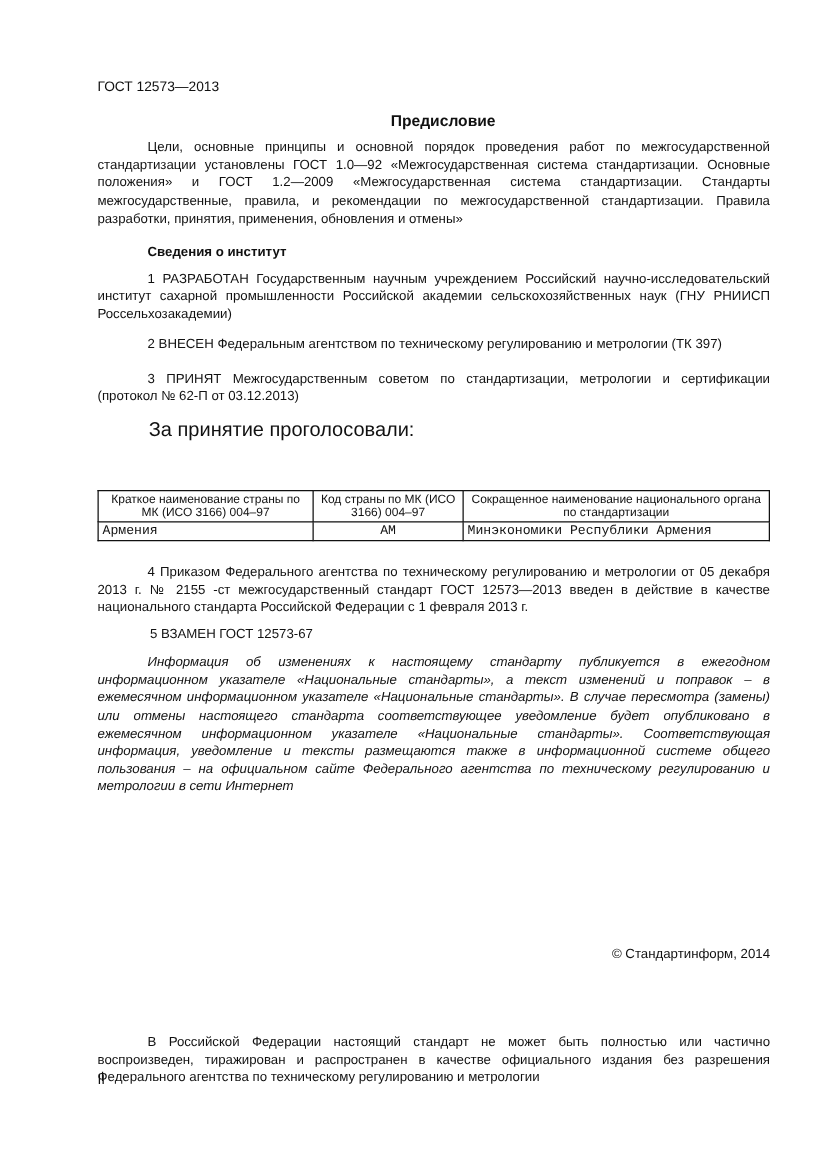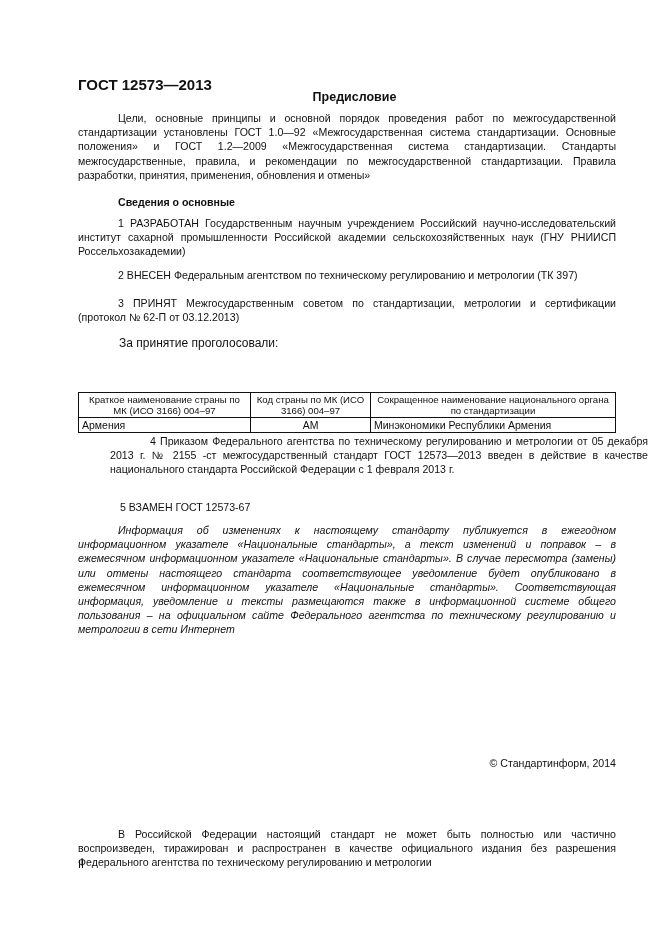--- a/index.html
+++ b/index.html
@@ -1,56 +1,56 @@
 <!DOCTYPE html>
 <html><head>
 <meta charset="utf-8">
 <style>
   html, body { margin: 0; padding: 0; background: #ffffff; }
   body {
     width: 661px; height: 935px; position: relative; overflow: hidden;
     font-family: "Liberation Sans", sans-serif; color: #111; font-size: 10.6px;
   }
-  .page-id { position: absolute; left: 78px; top: 76px; font-weight: bold; font-size: 15px; }
+  .page-id { position: absolute; left: 78px; top: 64px; font-weight: normal; font-size: 11px; }
   .title { position: absolute; left: 0; width: 661px; top: 90px; text-align: center; font-weight: bold; font-size: 12.5px; padding-left: 48px; box-sizing: border-box; }
   .para { position: absolute; left: 78px; width: 538px; text-align: justify; line-height: 14.2px; }
   .para .indent { display: inline-block; width: 40px; }
   .subhead { position: absolute; left: 118px; top: 196px; font-weight: bold; font-size: 10.6px; }
   .italic { font-style: italic; }
-  .table-caption { position: absolute; left: 119px; top: 336px; font-size: 12px; }
+  .table-caption { position: absolute; left: 119px; top: 336px; font-size: 16px; }
   table.votes {
     position: absolute; left: 78px; top: 346px; width: 538px;
     border-collapse: collapse; font-size: 10.5px; margin-top: 46px;
   }
   table.votes th {
     font-weight: normal; font-size: 9.6px; line-height: 11px; padding: 1px 3px 1px 3px;
     border: 1.3px solid #111; text-align: center;
   }
   table.votes td {
     border-left: 1.3px solid #111; border-right: 1.3px solid #111;
-    padding: 0 3px; line-height: 12.6px; height: 12.6px;
+    padding: 0 3px; line-height: 12.6px; height: 12.6px; font-family: Liberation Mono, monospace;
   }
   table.votes tbody tr:first-child td { padding-top: 1px; }
   table.votes tbody tr:last-child td { border-bottom: 1.3px solid #111; }
   table.votes td.code { text-align: center; }
   table.votes th.c1 { width: 165px; }
   table.votes th.c2 { width: 113px; }
   .copyright { position: absolute; right: 45px; top: 757px; font-size: 10.6px; }
   .page-num { position: absolute; left: 78px; top: 858px; font-size: 11px; }
 </style>
 </head>
 <body>
 
 <div class="page-id">ГОСТ 12573—2013</div>
 
 <div class="title">Предисловие</div>
 
 <div class="para" style="top:111px;"><span class="indent"></span><span>Цели, основные принципы и основной порядок проведения работ по межгосударственной стандартизации установлены ГОСТ 1.0—92 «Межгосударственная система стандартизации. Основные положения» и ГОСТ 1.2—2009 «Межгосударственная система стандартизации. Стандарты межгосударственные, правила, и рекомендации по межгосударственной стандартизации. Правила разработки, принятия, применения, обновления  и отмены»</span></div>
 
-<div class="subhead">Сведения о основные</div>
+<div class="subhead">Сведения о институт</div>
 
 <div class="para" style="top:216px;"><span class="indent"></span><span>1 РАЗРАБОТАН Государственным научным учреждением Российский научно-исследовательский институт сахарной промышленности Российской академии сельскохозяйственных наук (ГНУ РНИИСП Россельхозакадемии)</span></div>
 
 <div class="para" style="top:268px;"><span class="indent"></span><span>2 ВНЕСЕН Федеральным агентством по техническому регулированию и метрологии (ТК 397)</span></div>
 
 <div class="para" style="top:296px;"><span class="indent"></span><span>3 ПРИНЯТ Межгосударственным советом по стандартизации, метрологии и сертификации (протокол № 62-П от 03.12.2013)</span></div>
 
 <div class="table-caption">За принятие проголосовали:</div>
 
 <table class="votes">
@@ -63,21 +63,21 @@
   </thead>
   <tbody>
     <tr>
       <td>Армения</td>
       <td class="code">AM</td>
       <td>Минэкономики Республики Армения</td>
     </tr>
   </tbody>
 </table>
 
-<div class="para" style="top:434px;margin-left:32px;"><span class="indent"></span><span>4 Приказом Федерального агентства по техническому регулированию и метрологии от  05 декабря 2013 г. № 2155 -ст межгосударственный стандарт ГОСТ 12573—2013 введен в действие в качестве национального стандарта Российской Федерации с 1 февраля 2013 г.</span></div>
+<div class="para" style="top:451px;"><span class="indent"></span><span>4 Приказом Федерального агентства по техническому регулированию и метрологии от  05 декабря 2013 г. № 2155 -ст межгосударственный стандарт ГОСТ 12573—2013 введен в действие в качестве национального стандарта Российской Федерации с 1 февраля 2013 г.</span></div>
 
 <div class="para" style="top:500px;"><span class="indent" style="width:42px"></span><span>5 ВЗАМЕН ГОСТ 12573-67</span></div>
 
 <div class="para italic" style="top:523px;"><span class="indent"></span><span>Информация об изменениях к настоящему стандарту публикуется в ежегодном информационном указателе «Национальные стандарты», а текст изменений и поправок – в ежемесячном информационном указателе «Национальные стандарты». В случае пересмотра (замены) или отмены настоящего стандарта соответствующее уведомление будет опубликовано в ежемесячном информационном указателе «Национальные стандарты». Соответствующая информация, уведомление и тексты размещаются также в информационной системе общего пользования – на официальном сайте Федерального агентства по техническому регулированию и метрологии в сети Интернет</span></div>
 
 <div class="copyright">© Стандартинформ, 2014</div>
 
 <div class="para" style="top:780px;margin-top:47px;"><span class="indent"></span><span>В Российской Федерации настоящий стандарт не может быть полностью или частично воспроизведен, тиражирован и распространен в качестве официального издания без разрешения Федерального агентства по техническому регулированию и метрологии</span></div>
 
 <div class="page-num">II</div>

